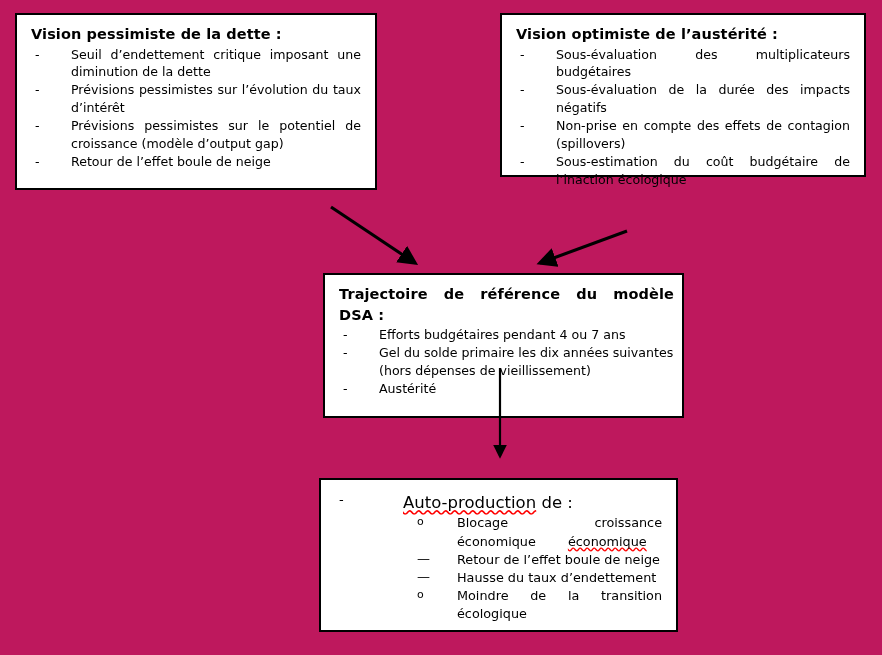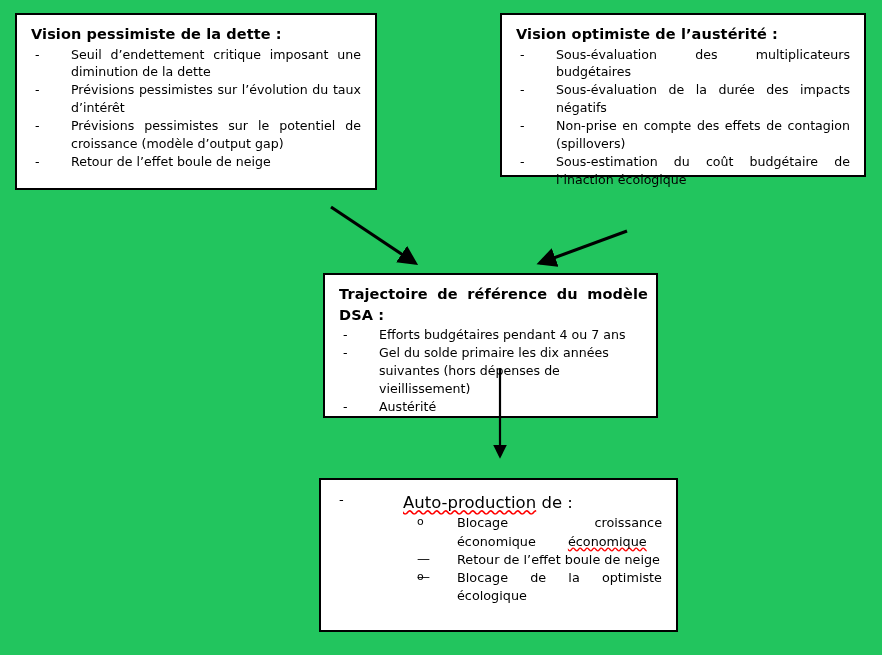--- a/index.html
+++ b/index.html
@@ -8,21 +8,21 @@
     background: #ffffff;
   }
   body {
     font-family: "DejaVu Sans", sans-serif;
     color: #000000;
   }
   #canvas {
     position: relative;
     width: 882px;
     height: 655px;
-    background: #22c55e;
+    background: #be185d;
     overflow: hidden;
   }
   .box {
     position: absolute;
     box-sizing: border-box;
     border: 2px solid #000000;
     background: #ffffff;
   }
   .box-title {
     font-weight: bold;
@@ -154,21 +154,21 @@
         <span class="marker">-</span>
         <span>Non-prise en compte des effets de contagion (spillovers)</span>
       </li>
       <li>
         <span class="marker">-</span>
         <span>Sous-estimation du coût budgétaire de l’inaction écologique</span>
       </li>
     </ul>
   </div>
 
-  <div class="box" style="left:323px; top:273px; width:335px; height:145px; padding:10px 8px 8px 14px;">
+  <div class="box" style="left:323px; top:273px; width:361px; height:145px; padding:10px 8px 8px 14px;">
     <div class="box-title justify">Trajectoire de référence du modèle</div>
     <div class="box-title">DSA :</div>
     <ul class="dash-list nojustify">
       <li>
         <span class="marker">-</span>
         <span>Efforts budgétaires pendant 4 ou 7 ans</span>
       </li>
       <li>
         <span class="marker">-</span>
         <span>Gel du solde primaire les dix années suivantes (hors dépenses de vieillissement)</span>
@@ -190,24 +190,25 @@
         <span class="marker">o</span>
         <span>Blocage croissance économique</span>
         <span class="spell">économique</span>
       </li>
       <li>
         <span class="marker dash">—</span>
         <span>Retour de l’effet boule de neige</span>
       </li>
       <li>
         <span class="marker dash">—</span>
+        <span>Hausse du taux d’endettement</span>
       </li>
       <li>
         <span class="marker">o</span>
-        <span>Blocage de la optimiste écologique</span>
+        <span>Moindre de la transition écologique</span>
       </li>
     </ul>
   </div>
 
   <svg class="arrow-layer" viewBox="0 0 882 655">
     <defs>
       <marker id="ah" markerWidth="8" markerHeight="8" refX="5.2" refY="3.2" orient="auto" markerUnits="strokeWidth">
         <path d="M0,0 L6.4,3.2 L0,6.4 z" fill="#000000"></path>
       </marker>
     </defs>

